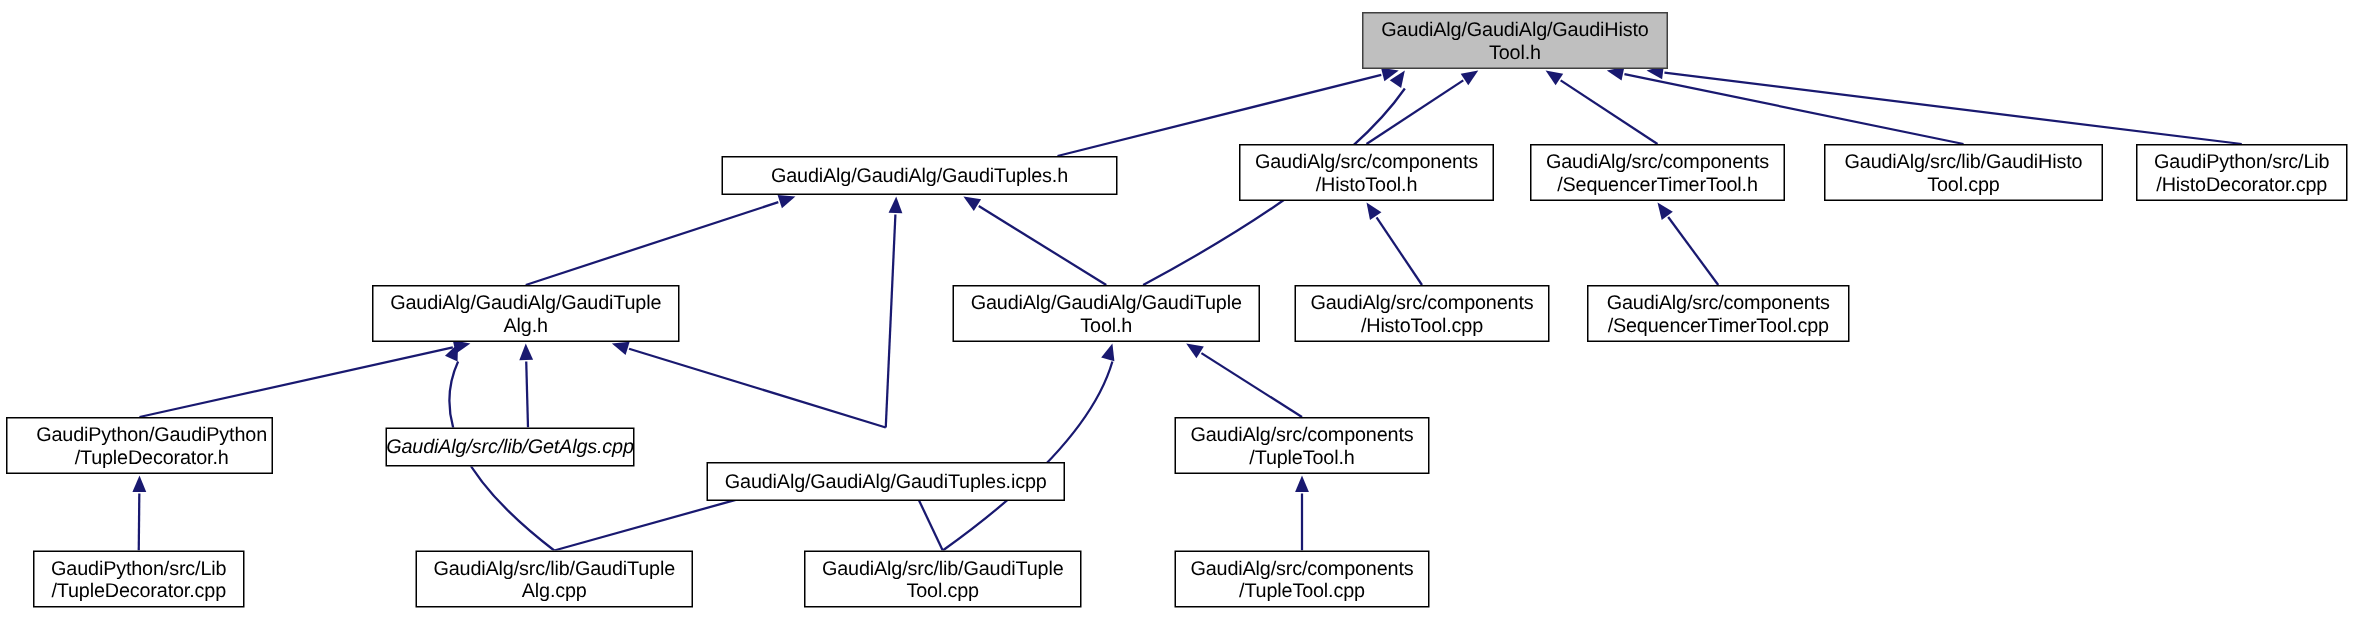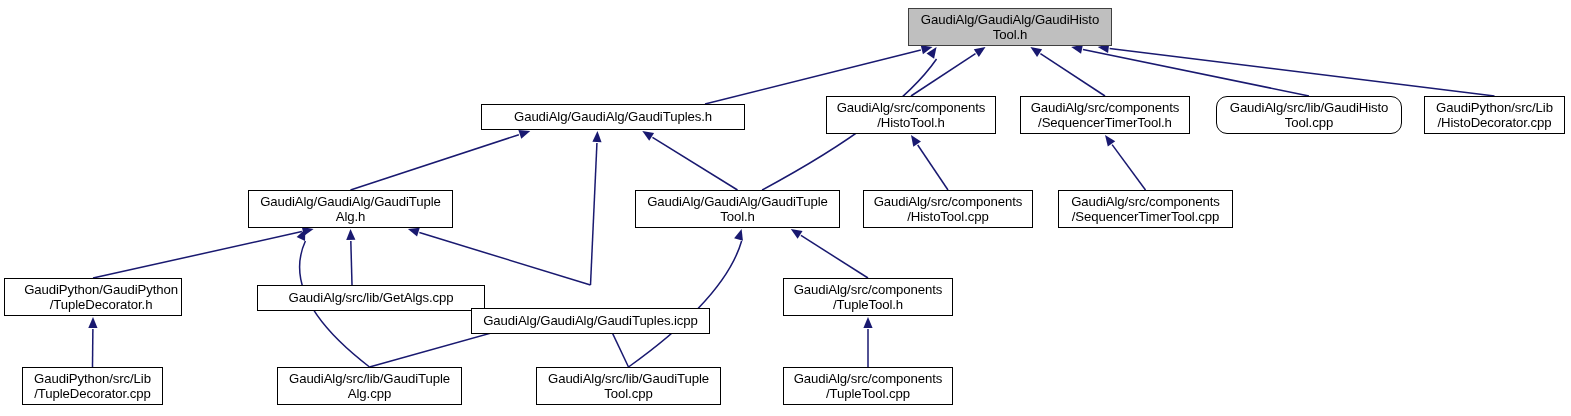--- a/index.html
+++ b/index.html
@@ -100,35 +100,35 @@
       <polygon points="868,317 872.6,328 863.4,328" fill="#191970"></polygon>
     </svg>
   <div id="node-layer">
       <div class="node highlight" style="left: 908px; top: 8px; width: 204px; height: 38px;"><span class="node-label">GaudiAlg/GaudiAlg/GaudiHisto
 Tool.h</span></div>
       <div class="node" style="left: 481px; top: 104px; width: 264px; height: 26px;"><span class="node-label">GaudiAlg/GaudiAlg/GaudiTuples.h</span></div>
       <div class="node" style="left: 826px; top: 96px; width: 170px; height: 38px;"><span class="node-label">GaudiAlg/src/components
 /HistoTool.h</span></div>
       <div class="node" style="left: 1020px; top: 96px; width: 170px; height: 38px;"><span class="node-label">GaudiAlg/src/components
 /SequencerTimerTool.h</span></div>
-      <div class="node" style="left: 1216px; top: 96px; width: 186px; height: 38px; border-radius: 11px;"><span class="node-label">GaudiAlg/src/lib/GaudiHisto
+      <div class="node" style="left: 1216px; top: 96px; width: 186px; height: 38px;"><span class="node-label">GaudiAlg/src/lib/GaudiHisto
 Tool.cpp</span></div>
       <div class="node" style="left: 1424px; top: 96px; width: 141px; height: 38px;"><span class="node-label">GaudiPython/src/Lib
 /HistoDecorator.cpp</span></div>
       <div class="node" style="left: 248px; top: 190px; width: 205px; height: 38px;"><span class="node-label">GaudiAlg/GaudiAlg/GaudiTuple
 Alg.h</span></div>
       <div class="node" style="left: 635px; top: 190px; width: 205px; height: 38px;"><span class="node-label">GaudiAlg/GaudiAlg/GaudiTuple
 Tool.h</span></div>
       <div class="node" style="left: 863px; top: 190px; width: 170px; height: 38px;"><span class="node-label">GaudiAlg/src/components
 /HistoTool.cpp</span></div>
       <div class="node" style="left: 1058px; top: 190px; width: 175px; height: 38px;"><span class="node-label">GaudiAlg/src/components
 /SequencerTimerTool.cpp</span></div>
       <div class="node" style="left: 4px; top: 278px; width: 178px; height: 38px; justify-content: flex-end;"><span class="node-label">GaudiPython/GaudiPython
 /TupleDecorator.h</span></div>
-      <div class="node" style="left: 257px; top: 285px; width: 228px; height: 26px;"><span class="node-label">GaudiAlg/src/lib/GetAlgs.cpp</span></div>
+      <div class="node" style="left: 257px; top: 285px; width: 166px; height: 26px; font-style: italic;"><span class="node-label">GaudiAlg/src/lib/GetAlgs.cpp</span></div>
       <div class="node" style="left: 471px; top: 285px; width: 239px; height: 26px; margin-top: 23px;"><span class="node-label">GaudiAlg/GaudiAlg/GaudiTuples.icpp</span></div>
       <div class="node" style="left: 783px; top: 278px; width: 170px; height: 38px;"><span class="node-label">GaudiAlg/src/components
 /TupleTool.h</span></div>
       <div class="node" style="left: 22px; top: 367px; width: 141px; height: 38px;"><span class="node-label">GaudiPython/src/Lib
 /TupleDecorator.cpp</span></div>
       <div class="node" style="left: 277px; top: 367px; width: 185px; height: 38px;"><span class="node-label">GaudiAlg/src/lib/GaudiTuple
 Alg.cpp</span></div>
       <div class="node" style="left: 536px; top: 367px; width: 185px; height: 38px;"><span class="node-label">GaudiAlg/src/lib/GaudiTuple
 Tool.cpp</span></div>
       <div class="node" style="left: 783px; top: 367px; width: 170px; height: 38px;"><span class="node-label">GaudiAlg/src/components

